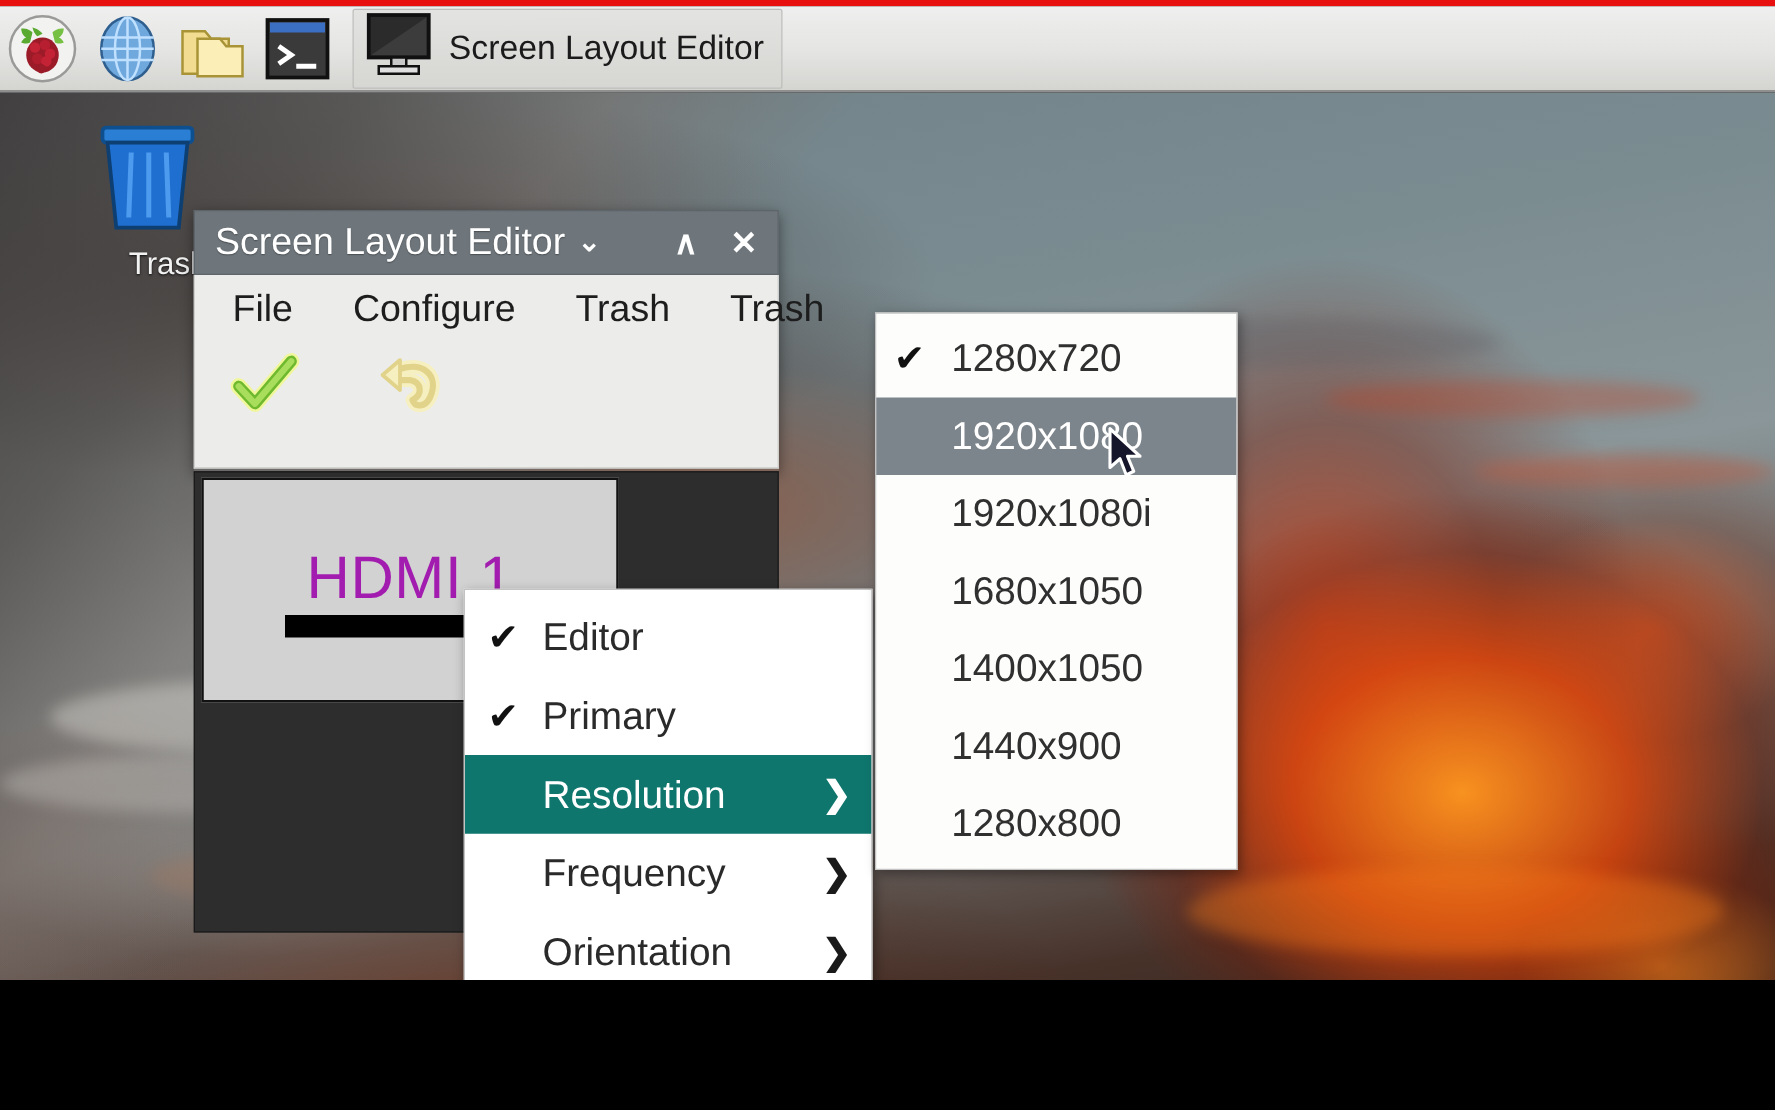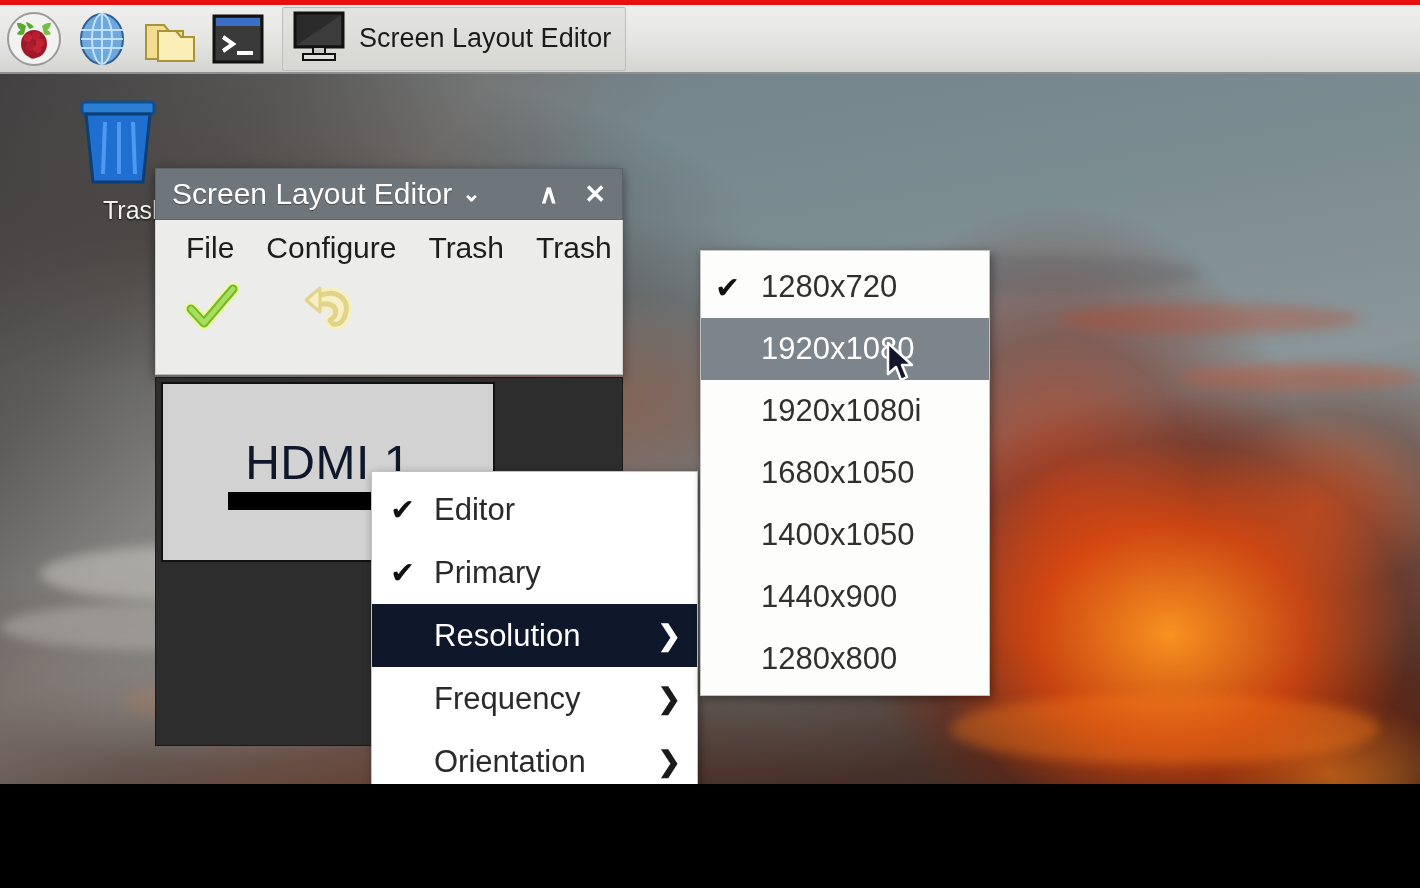--- a/index.html
+++ b/index.html
@@ -68,21 +68,21 @@
   #titlebar {
     height: 52px; background: #6e767c; display: flex; align-items: center; padding: 0 16px;
     border: 1px solid #5d656a;
   }
   #title-text { color: #ffffff; font-size: 30px; text-shadow: 0 1px 1px rgba(0,0,0,.35); }
   .tb-ctrl { color: #ffffff; font-size: 26px; font-weight: bold; cursor: pointer; }
   #chev-down { margin-left: 10px; font-size: 22px; }
   #ctrl-right { margin-left: auto; display: flex; align-items: center; gap: 26px; }
 
   #menubar {
-    background: #ececea; display: flex; align-items: center; gap: 0;
+    background: #ececea; display: flex; align-items: center; gap: 16px;
     height: 56px; padding-left: 14px; border-left: 1px solid #cfcfcd; border-right: 1px solid #cfcfcd;
   }
   .menu-item { font-size: 30px; color: #1d1d1d; padding: 2px 16px; cursor: pointer; }
 
   #toolbar {
     background: #ececea; height: 99px; display: flex; align-items: flex-start; padding: 6px 0 0 24px; gap: 52px;
     border-left: 1px solid #cfcfcd; border-right: 1px solid #cfcfcd; border-bottom: 1px solid #b9b9b6;
   }
   .tool-btn { width: 64px; height: 56px; display: flex; align-items: center; justify-content: center; cursor: pointer; }
 
@@ -90,34 +90,34 @@
   #canvas {
     position: absolute; left: 155px; top: 377px; width: 468px; height: 369px;
     background: #2d2d2d; border: 1px solid #1a1a1a;
   }
   #monitor-hdmi1 {
     position: absolute; left: 5px; top: 4px; width: 334px; height: 180px;
     background: #d2d2d2; border: 2px solid #121212;
     display: flex; align-items: center; justify-content: center; flex-direction: column;
     cursor: pointer;
   }
-  #monitor-label { font-size: 48px; color: #0f172a; letter-spacing: .5px; }
+  #monitor-label { font-size: 48px; color: #a21caf; letter-spacing: .5px; }
   #monitor-bar { width: 200px; height: 18px; background: #000; margin-top: 2px; }
 
   
   #context-menu {
     position: absolute; left: 371px; top: 471px; width: 327px;
     background: #ffffff; border: 1px solid #c3c3c3;
     box-shadow: 2px 3px 9px rgba(0,0,0,.4); padding: 6px 0;
   }
   .cm-row {
     display: flex; align-items: center; height: 63px; padding: 0 16px 0 18px;
     font-size: 31px; color: #2a2a2a; cursor: pointer;
   }
-  .cm-row.selected { background: #0f172a; color: #ffffff; }
+  .cm-row.selected { background: #0f766e; color: #ffffff; }
   .cm-check { width: 44px; font-size: 30px; color: #111; }
   .cm-row.selected .cm-check { color: #fff; }
   .cm-arrow { margin-left: auto; font-size: 28px; font-weight: bold; color: #1a1a1a; }
   .cm-row.selected .cm-arrow { color: #ffffff; }
 
   
   #res-submenu {
     position: absolute; left: 700px; top: 250px; width: 290px;
     background: #fdfdfb; border: 1px solid #c3c3c3;
     box-shadow: 2px 3px 9px rgba(0,0,0,.4); padding: 5px 0;

